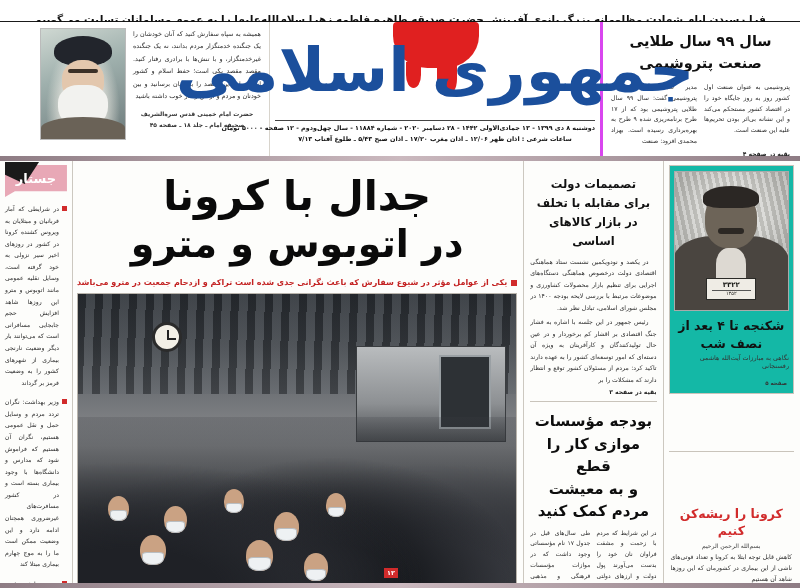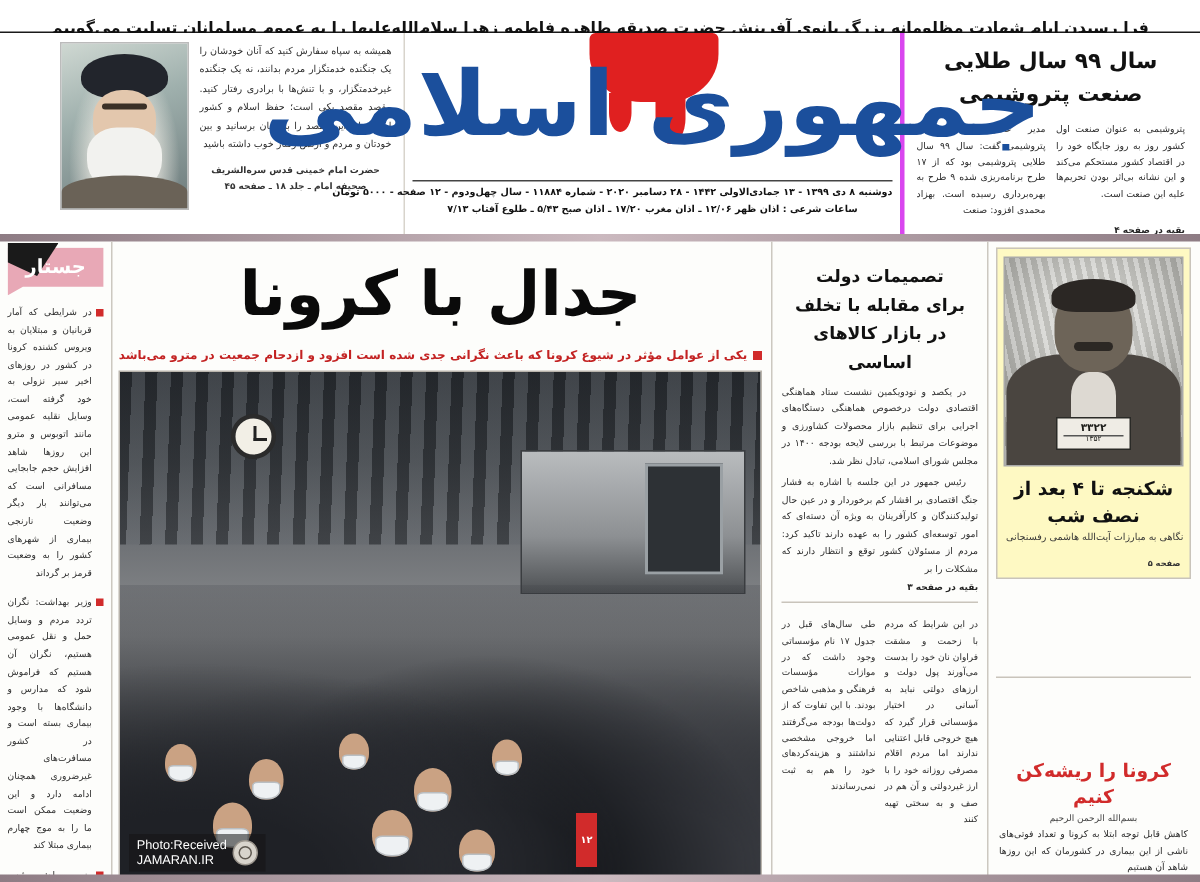--- a/index.html
+++ b/index.html
@@ -166,21 +166,21 @@
   
   .body {
     position: absolute; top: 161px; right: 0;
     width: 800px; height: 427px;
     display: flex; flex-direction: row;
   }
 
   
   .col-a { width: 170px; height: 100%; padding: 4px 6px 0 5px;
            border-left: 1px solid #ccc8c0; display:flex; flex-direction:column; }
-  .torture-card { border: 1px solid #c9c4bb; padding: 5px 4px 4px 4px; background:#fef9c3; }
+  .torture-card { border: 1px solid #c9c4bb; padding: 5px 4px 4px 4px; background:#14b8a6; }
   .prisoner-photo {
     width: 100%; height: 140px;
     background:
       radial-gradient(circle at 50% 30%, #cfcfcb 0 30%, #a9a9a5 60%, #8f8f8b 100%);
     position: relative; overflow: hidden;
     border: 1px solid #aaa;
   }
   .prisoner-photo .bg-arc {
     position: absolute; inset: 0;
     background:
@@ -379,21 +379,21 @@
     font-size: 6.1px; line-height: 1.9; color: #2b2b2b; text-align: justify;
   }
 
   .footer-rule {
     position: absolute; bottom: 0; right: 0; width: 800px; height: 5px;
     background: linear-gradient(90deg, #8e7c84 0%, #cbb9bf 50%, #8e7c84 100%);
   }
   .page-badge {
     position: absolute; bottom: 10px; left: 384px;
     background: #d12b2b; color: #fff; font-size: 6.5px; font-weight: bold;
-    padding: 14px 3px;
+    padding: 1px 3px;
   }
 </style>
 </head>
 <body>
 
 <div class="page">
 
   <div class="top-banner">
     <div class="top-banner-text">فرا رسیدن ایام شهادت مظلومانه بزرگ بانوی آفرینش حضرت صدیقه طاهره فاطمه زهرا سلام‌الله‌علیها را به عموم مسلمانان تسلیت می‌گوییم</div>
   </div>
@@ -479,36 +479,41 @@
           <div>در بازار کالاهای اساسی</div>
         </div>
         <div class="gov-body">
           <p>در یکصد و نودویکمین نشست ستاد هماهنگی اقتصادی دولت درخصوص هماهنگی دستگاه‌های اجرایی برای تنظیم بازار محصولات کشاورزی و موضوعات مرتبط با بررسی لایحه بودجه ۱۴۰۰ در مجلس شورای اسلامی، تبادل نظر شد.</p>
           <p>رئیس جمهور در این جلسه با اشاره به فشار جنگ اقتصادی بر اقشار کم برخوردار و در عین حال تولیدکنندگان و کارآفرینان به ویژه آن دسته‌ای که امور توسعه‌ای کشور را به عهده دارند تاکید کرد: مردم از مسئولان کشور توقع و انتظار دارند که مشکلات را بر</p>
         </div>
         <div class="cont-note">بقیه در صفحه ۳</div>
       </div>
 
       <div class="budget-block">
+        <div class="budget-title">
+          <div>بودجه مؤسسات موازی کار را قطع</div>
+          <div>و به معیشت مردم کمک کنید</div>
+        </div>
         <div class="budget-cols">
           <div class="budget-col">در این شرایط که مردم با زحمت و مشقت فراوان نان خود را بدست می‌آورند پول دولت و ارزهای دولتی نباید به آسانی در اختیار مؤسساتی قرار گیرد که هیچ خروجی قابل اعتنایی ندارند اما مردم اقلام مصرفی روزانه خود را با ارز غیردولتی و آن هم در صف و به سختی تهیه کنند</div>
           <div class="budget-col">طی سال‌های قبل در جدول ۱۷ نام مؤسساتی وجود داشت که در موازات مؤسسات فرهنگی و مذهبی شاخص بودند. با این تفاوت که از دولت‌ها بودجه می‌گرفتند اما خروجی مشخصی نداشتند و هزینه‌کردهای خود را هم به ثبت نمی‌رساندند</div>
         </div>
 
       </div>
 
     </div>
 
     <div class="col-c">
       <div class="main-head">
         <div>جدال با کرونا</div>
+        <div class="l2">در اتوبوس و مترو</div>
       </div>
       <div class="main-sub">
         <span class="sub-bullet"></span>
-        <span>یکی از عوامل مؤثر در شیوع کرونا که باعث نگرانی جدی شده است افزود و ازدحام جمعیت در مترو می‌باشد</span>
+        <span>یکی از عوامل مؤثر در شیوع سفارش که باعث نگرانی جدی شده است تراکم و ازدحام جمعیت در مترو می‌باشد</span>
       </div>
       <div class="metro-photo">
         <div class="ceiling"></div>
         <div class="clock"></div>
         <div class="train">
           <div class="train-door"></div>
         </div>
         <div class="crowd"></div>
         <div class="head" style="left:30px;bottom:66px;width:21px;height:25px;"></div>
         <div class="mask" style="left:32px;bottom:66px;width:17px;height:11px;"></div>
@@ -519,27 +524,20 @@
         <div class="head" style="left:196px;bottom:46px;width:25px;height:29px;"></div>
         <div class="mask" style="left:198px;bottom:46px;width:21px;height:13px;"></div>
         <div class="head" style="left:248px;bottom:70px;width:20px;height:24px;"></div>
         <div class="mask" style="left:250px;bottom:70px;width:16px;height:10px;"></div>
         <div class="head" style="left:62px;bottom:22px;width:26px;height:30px;"></div>
         <div class="mask" style="left:64px;bottom:22px;width:22px;height:13px;"></div>
         <div class="head" style="left:168px;bottom:16px;width:27px;height:31px;"></div>
         <div class="mask" style="left:170px;bottom:16px;width:23px;height:14px;"></div>
         <div class="head" style="left:226px;bottom:6px;width:24px;height:28px;"></div>
         <div class="mask" style="left:228px;bottom:6px;width:20px;height:12px;"></div>
-        <div class="watermark">
-          <div class="wm-logo"></div>
-          <div class="wm-lines">
-            <span class="wm-line">Photo:Received</span>
-            <span class="wm-line">JAMARAN.IR</span>
-          </div>
-        </div>
       </div>
     </div>
 
     <div class="col-d">
       <div class="jostar-tab">
         <div class="shape"></div>
         <div class="dark"></div>
         <div class="jostar-label">جستار</div>
       </div>
       <div class="note">

